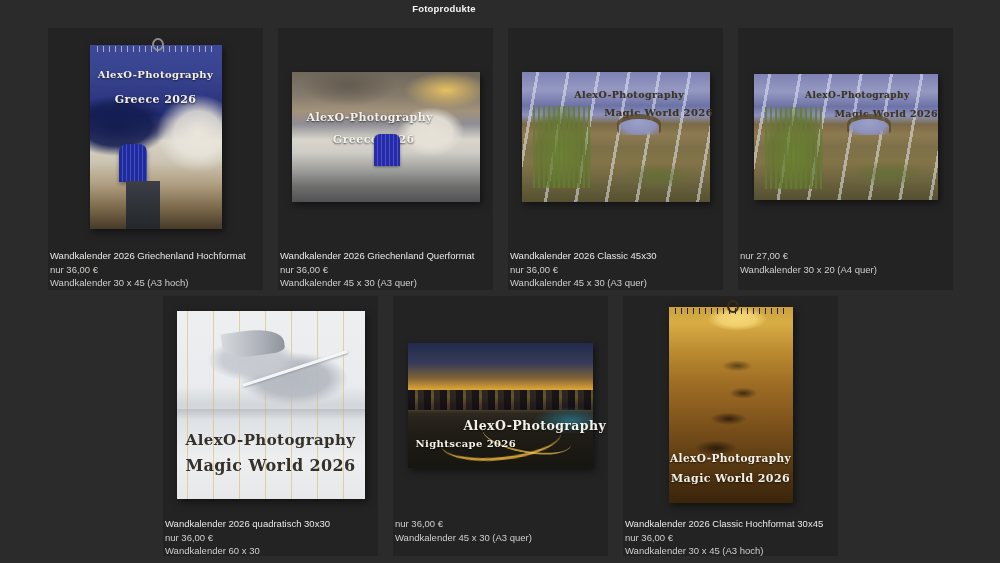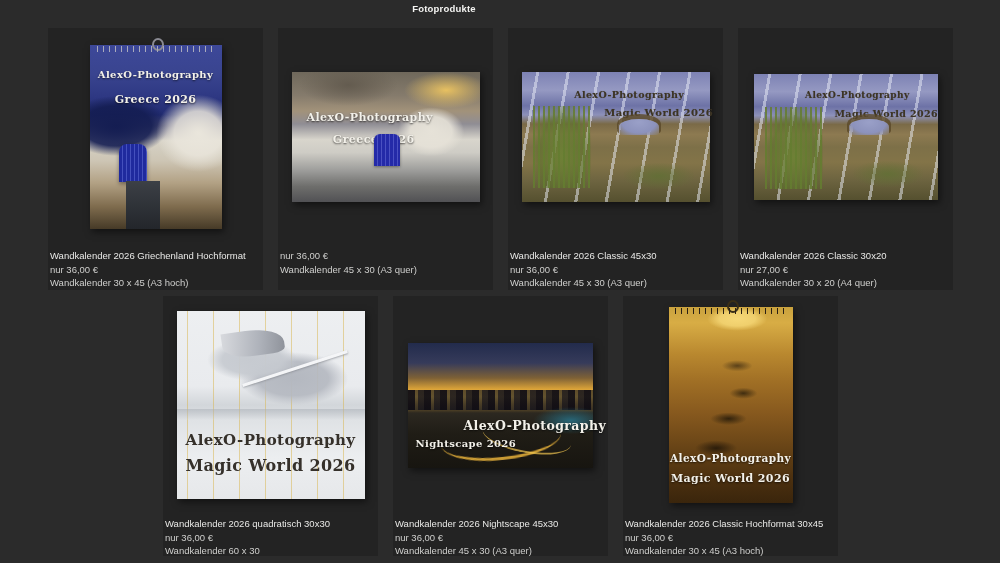--- a/index.html
+++ b/index.html
@@ -140,20 +140,21 @@
 
   <article class="card">
     <div class="imgwrap">
       <div class="ph g-land">
         <span class="ov w" style="top:30%;left:8%;font-size:11px;">AlexO-Photography</span>
         <span class="ov w" style="top:47%;left:22%;font-size:11px;">Greece 2026</span>
         <div class="gate2"></div>
       </div>
     </div>
     <div class="txt">
+      <div class="t">Wandkalender 2026 Griechenland Querformat</div>
       <div>nur 36,00 €</div>
       <div>Wandkalender 45 x 30 (A3 quer)</div>
     </div>
   </article>
 
   <article class="card">
     <div class="imgwrap">
       <div class="ph classic big">
         <span class="ov d" style="top:13%;left:28%;font-size:9.5px;">AlexO-Photography</span>
         <span class="ov d" style="top:27%;left:44%;font-size:10px;">Magic World 2026</span>
@@ -173,21 +174,20 @@
     <div class="imgwrap">
       <div class="ph classic small">
         <span class="ov d" style="top:13%;left:28%;font-size:9px;">AlexO-Photography</span>
         <span class="ov d" style="top:27%;left:44%;font-size:9.5px;">Magic World 2026</span>
         <div class="arch"></div>
         <div class="cacti"></div>
         <div class="scrub"></div>
       </div>
     </div>
     <div class="txt">
-      <div class="t">Wandkalender 2026 Classic 30x20</div>
       <div>nur 27,00 €</div>
       <div>Wandkalender 30 x 20 (A4 quer)</div>
     </div>
   </article>
 
 </div>
 
 <div class="row row2">
 
   <article class="card">
@@ -210,21 +210,20 @@
   <article class="card">
     <div class="imgwrap">
       <div class="ph night">
         <div class="trail"></div>
         <div class="trail2"></div>
         <span class="ov w" style="top:60%;left:30%;font-size:12.5px;">AlexO-Photography</span>
         <span class="ov w" style="top:76%;left:4%;font-size:10px;">Nightscape 2026</span>
       </div>
     </div>
     <div class="txt">
-      <div class="t">Wandkalender 2026 Nightscape 45x30</div>
       <div>nur 36,00 €</div>
       <div>Wandkalender 45 x 30 (A3 quer)</div>
     </div>
   </article>
 
   <article class="card">
     <div class="imgwrap">
       <div class="ph gold-port">
         <div class="hanger"></div>
         <div class="spiral"></div>

